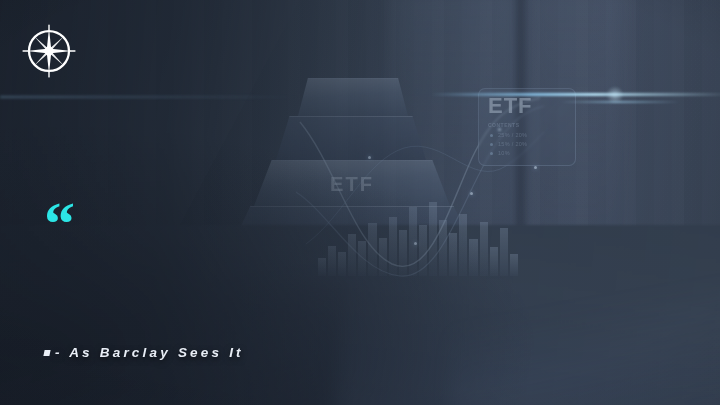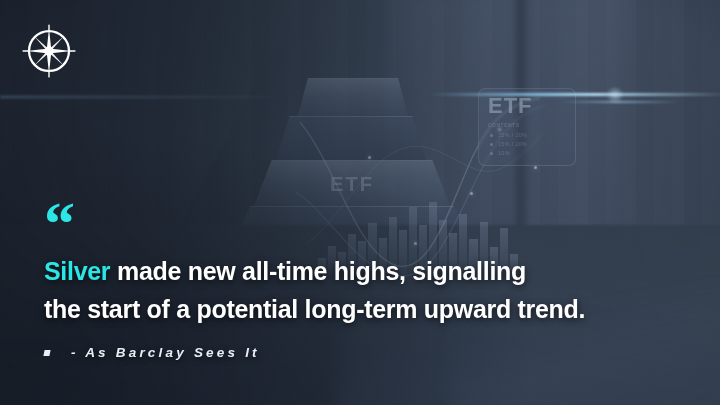--- a/index.html
+++ b/index.html
@@ -239,21 +239,21 @@
     letter-spacing:-.3px;
     text-shadow:0 2px 7px rgba(0,0,0,.68);
   }
   .quote .hl { color:#2ce6e6; }
 
   .attrib {
     position:absolute; left:44px; top:345px;
     color:#e9eef6; font-size:13.5px; font-style:italic; font-weight:600;
     letter-spacing:3.2px;
     text-shadow:0 2px 6px rgba(0,0,0,.7);
-    display:flex; align-items:center; gap:21px;
+    display:flex; align-items:center; gap:5px;
   }
   .attrib .tick {
     display:inline-block; width:6px; height:6px; background:#e9eef6;
     transform:skewX(-12deg);
   }
 </style>
 </head>
 <body>
 
 <div class="stage">
@@ -381,24 +381,20 @@
           <line x1="50" y1="2" x2="50" y2="11"></line>
           <line x1="50" y1="89" x2="50" y2="98"></line>
           <line x1="2" y1="50" x2="11" y2="50"></line>
           <line x1="89" y1="50" x2="98" y2="50"></line>
         </g>
       </svg>
     </div>
 
     <div class="quote-mark">“</div>
 
-    <div class="quote">
-      <span class="hl">Silver</span><span> made new all-time highs, signalling</span><br>
-      <span>the start of a potential long-term upward trend.</span>
-    </div>
 
     <div class="attrib">
       <span class="tick"></span>
       <span>- As Barclay Sees It</span>
     </div>
 
   </div>
 </div>
 
 </body></html>

